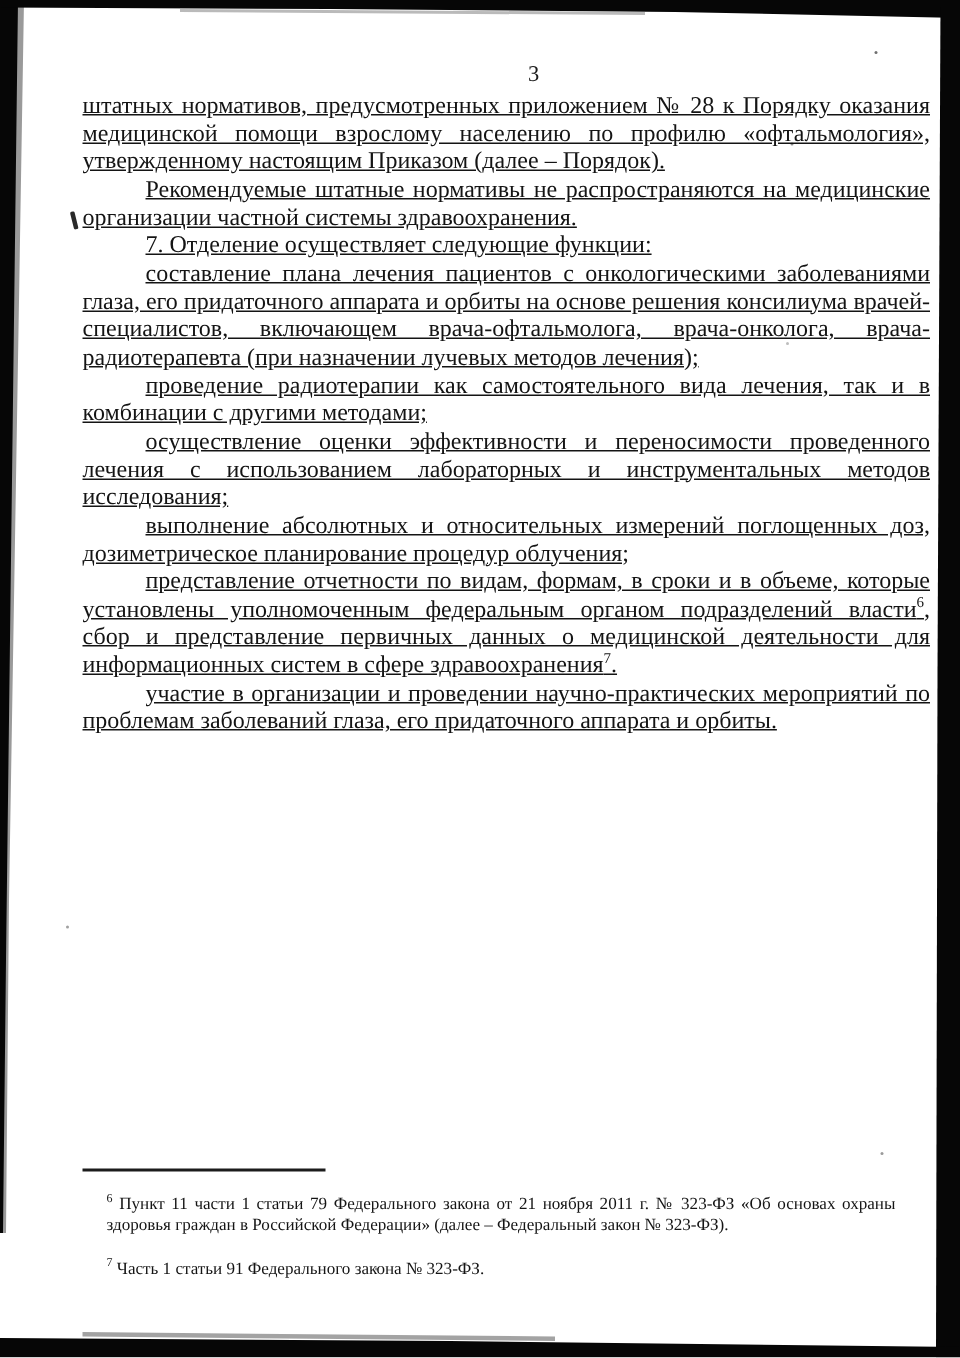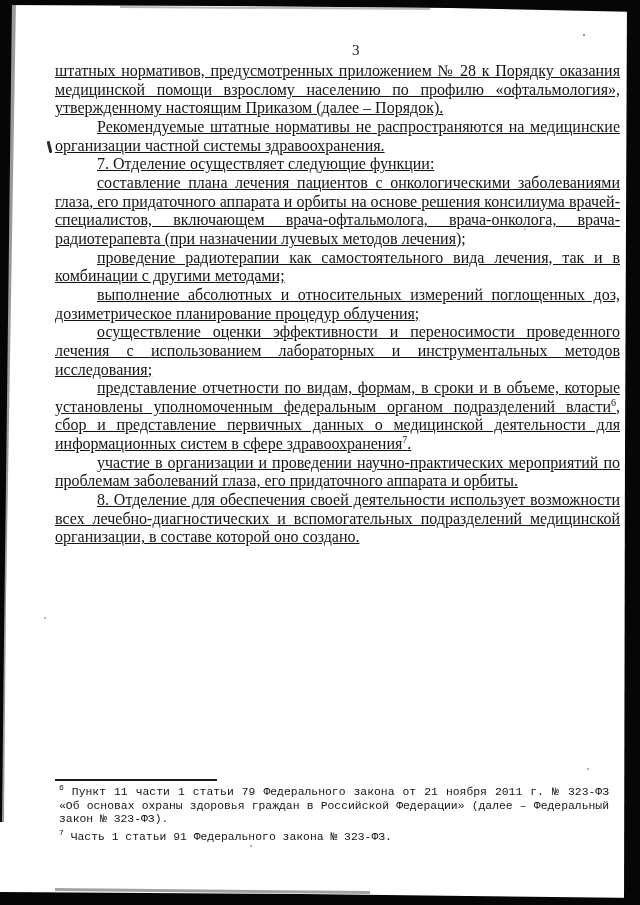--- a/index.html
+++ b/index.html
@@ -24,21 +24,21 @@
   .para { margin:0; }
   .para.indent { text-indent:42px; }
   sup.fnref { font-size:10px; line-height:0; vertical-align:super; }
   .footnotes {
     position:absolute; left:55px; top:779px; width:558px;
     font-size:11.4px; line-height:13.6px;
   }
   .footnote-rule {
     width:162px; height:2px; background:#1c1c1c; margin:0 0 5px 0;
   }
-  .footnote { margin:4px; text-align:justify;font-family:Liberation Mono, monospace; }
+  .footnote { margin:16px; text-align:justify; }
   .footnote sup.fnref { font-size:8px; }
   .stray-mark {
     position:absolute; left:48px; top:141px; width:2.5px; height:12px;
     background:#2a2a2a; transform:rotate(-14deg); border-radius:1px;
   }
   .speckles {
     position:absolute; left:583px; top:34px; width:2px; height:2px;
     background:#6f6f6f; border-radius:50%;
     box-shadow:-56px 61px 0 0 #8a8a8a, 4px 734px 0 0 #9a9a9a,
                -333px 811px 0 0 #8f8f8f, -539px 583px 0 0 #a0a0a0,
@@ -64,25 +64,24 @@
   <div class="speckles"></div>
 
   <div class="page-number">3</div>
 
   <div class="body-text" id="body-text">
       <p class="para"><span>штатных нормативов, предусмотренных приложением № 28 к Порядку оказания медицинской помощи взрослому населению по профилю «офтальмология», утвержденному настоящим Приказом (далее – Порядок).</span></p>
       <p class="para indent"><span>Рекомендуемые штатные нормативы не распространяются на медицинские организации частной системы здравоохранения.</span></p>
       <p class="para indent"><span>7. Отделение осуществляет следующие функции:</span></p>
       <p class="para indent"><span>составление плана лечения пациентов с онкологическими заболеваниями глаза, его придаточного аппарата и орбиты на основе решения консилиума врачей-специалистов, включающем врача-офтальмолога, врача-онколога, врача-радиотерапевта (при назначении лучевых методов лечения);</span></p>
       <p class="para indent"><span>проведение радиотерапии как самостоятельного вида лечения, так и в комбинации с другими методами;</span></p>
+      <p class="para indent"><span>осуществление оценки эффективности и переносимости проведенного лечения с использованием лабораторных и инструментальных методов исследования;</span></p>
       <p class="para indent"><span>выполнение абсолютных и относительных измерений поглощенных доз, дозиметрическое планирование процедур облучения;</span></p>
-      <p class="para indent"><span>осуществление оценки эффективности и переносимости проведенного лечения с использованием лабораторных и инструментальных методов исследования;</span></p>
       <p class="para indent"><span>представление отчетности по видам, формам, в сроки и в объеме, которые установлены уполномоченным федеральным органом подразделений власти</span><sup class="fnref">6</sup><span>, сбор и представление первичных данных о медицинской деятельности для информационных систем в сфере здравоохранения</span><sup class="fnref">7</sup><span>.</span></p>
       <p class="para indent"><span>участие в организации и проведении научно-практических мероприятий по проблемам заболеваний глаза, его придаточного аппарата и орбиты.</span></p>
-      <p class="para indent"><span>8. Отделение для обеспечения своей деятельности использует возможности всех лечебно-диагностических и вспомогательных подразделений медицинской организации, в составе которой оно создано.</span></p>
     </div>
 
   <div class="footnotes">
     <div class="footnote-rule"></div>
     <div id="footnote-list">
         <p class="footnote"><sup class="fnref">6</sup><span> Пункт 11 части 1 статьи 79 Федерального закона от 21 ноября 2011 г. № 323-ФЗ «Об основах охраны здоровья граждан в Российской Федерации» (далее – Федеральный закон № 323-ФЗ).</span></p>
         <p class="footnote"><sup class="fnref">7</sup><span> Часть 1 статьи 91 Федерального закона № 323-ФЗ.</span></p>
       </div>
   </div>
 

